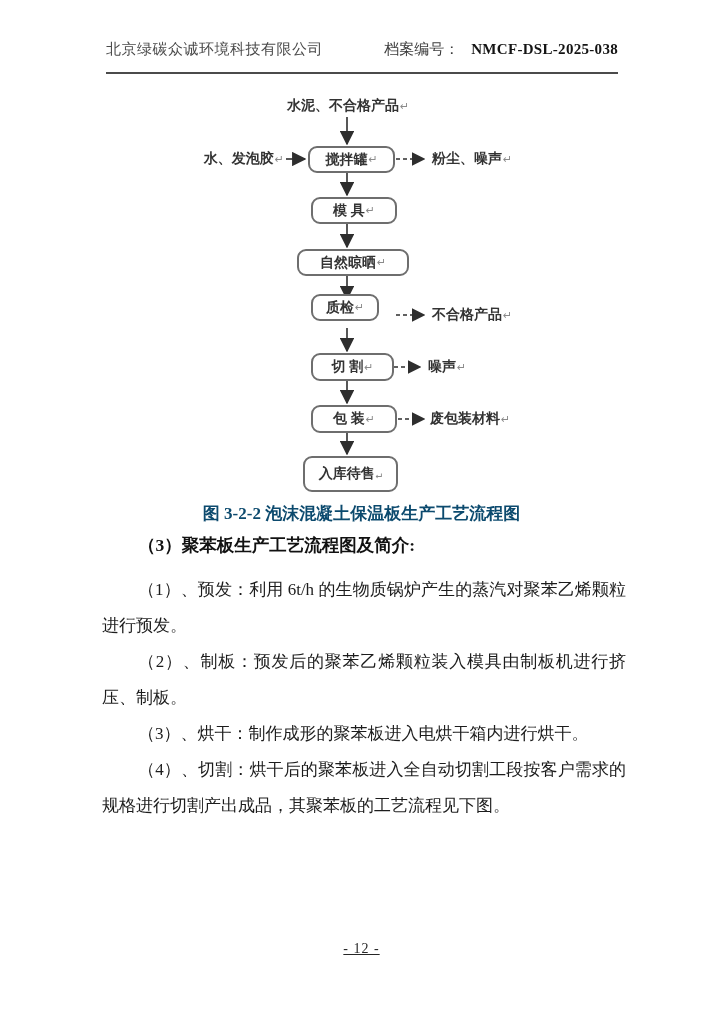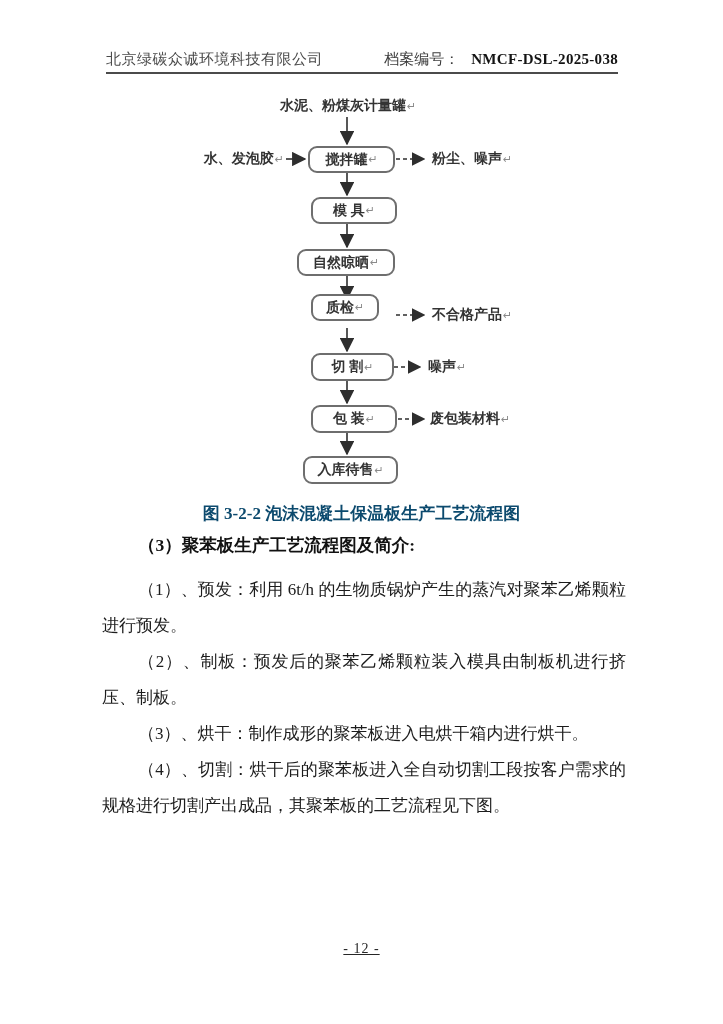--- a/index.html
+++ b/index.html
@@ -2,21 +2,21 @@
 <html><head>
 <meta charset="utf-8">
 <style>
   html,body{margin:0;padding:0;background:#ffffff;}
   .page{position:relative;width:723px;height:1024px;background:#ffffff;overflow:hidden;
         font-family:"Liberation Serif","DejaVu Serif",serif;color:#1f1f1f;}
 
   
   .header{position:absolute;left:106px;top:40px;width:512px;height:34px;
           border-bottom:2px solid #4b4b4b;display:flex;justify-content:space-between;
-          align-items:flex-end;padding-bottom:3px;box-sizing:border-box;}
+          padding-bottom:3px;box-sizing:border-box;}
   .header-company{font-size:15px;color:#4a4a4a;letter-spacing:.5px;}
   .header-right{font-size:15px;color:#3c3c3c;}
   .header-archive-number{font-weight:700;color:#141414;margin-left:12px;letter-spacing:.3px;}
 
   
   .flowchart{position:absolute;left:0;top:95px;width:723px;height:400px;}
   .fc-arrows{position:absolute;left:0;top:0;}
   .fc-font{font-family:"Liberation Sans","DejaVu Sans",sans-serif;font-weight:700;
            font-size:14px;color:#333;}
   .fc-box{position:absolute;border:2px solid #6e6e6e;border-radius:9px;background:#fff;
@@ -74,52 +74,52 @@
       </g>
       <g stroke="#2e2e2e" stroke-width="1.5" fill="none" stroke-dasharray="4 3">
         <line x1="396" y1="64" x2="424" y2="64" marker-end="url(#arrow)"></line>
         <line x1="396" y1="220" x2="424" y2="220" marker-end="url(#arrow)"></line>
         <line x1="394" y1="272" x2="420" y2="272" marker-end="url(#arrow)"></line>
         <line x1="398" y1="324" x2="424" y2="324" marker-end="url(#arrow)"></line>
       </g>
     </svg>
 
     <div class="fc-top-label fc-font">
-      <span>水泥、粉煤灰计量罐</span><span class="ret">↵</span>
+      <span>水泥、不合格产品</span><span class="ret">↵</span>
     </div>
 
     <div class="fc-input-label fc-font">
       <span>水、发泡胶</span><span class="ret">↵</span>
     </div>
 
     <div class="fc-box fc-font" style="left:308px;top:51px;width:87px;height:27px;">
       <span>搅拌罐</span>
         <span class="ret">↵</span>
     </div>
     <div class="fc-box fc-font" style="left:311px;top:102px;width:86px;height:27px;">
       <span>模 具</span>
         <span class="ret">↵</span>
     </div>
-    <div class="fc-box fc-font" style="left:297px;top:154px;width:98px;height:27px;">
+    <div class="fc-box fc-font" style="left:297px;top:154px;width:112px;height:27px;">
       <span>自然晾晒</span>
         <span class="ret">↵</span>
     </div>
     <div class="fc-box fc-font" style="left:311px;top:199px;width:68px;height:27px;">
       <span>质检</span>
         <span class="ret">↵</span>
     </div>
     <div class="fc-box fc-font" style="left:311px;top:258px;width:83px;height:28px;">
       <span>切 割</span>
         <span class="ret">↵</span>
     </div>
     <div class="fc-box fc-font" style="left:311px;top:310px;width:86px;height:28px;">
       <span>包 装</span>
         <span class="ret">↵</span>
     </div>
-    <div class="fc-box fc-font" style="left:303px;top:361px;width:95px;height:28px;">
+    <div class="fc-box fc-font" style="left:303px;top:361px;width:95px;height:36px;font-family:Liberation Mono, monospace;">
       <span>入库待售</span>
         <span class="ret">↵</span>
     </div>
 
     <div class="fc-side-label fc-font" style="top:64px;">
       <span>粉尘、噪声</span><span class="ret">↵</span>
     </div>
     <div class="fc-side-label fc-font" style="top:220px;">
       <span>不合格产品</span><span class="ret">↵</span>
     </div>

